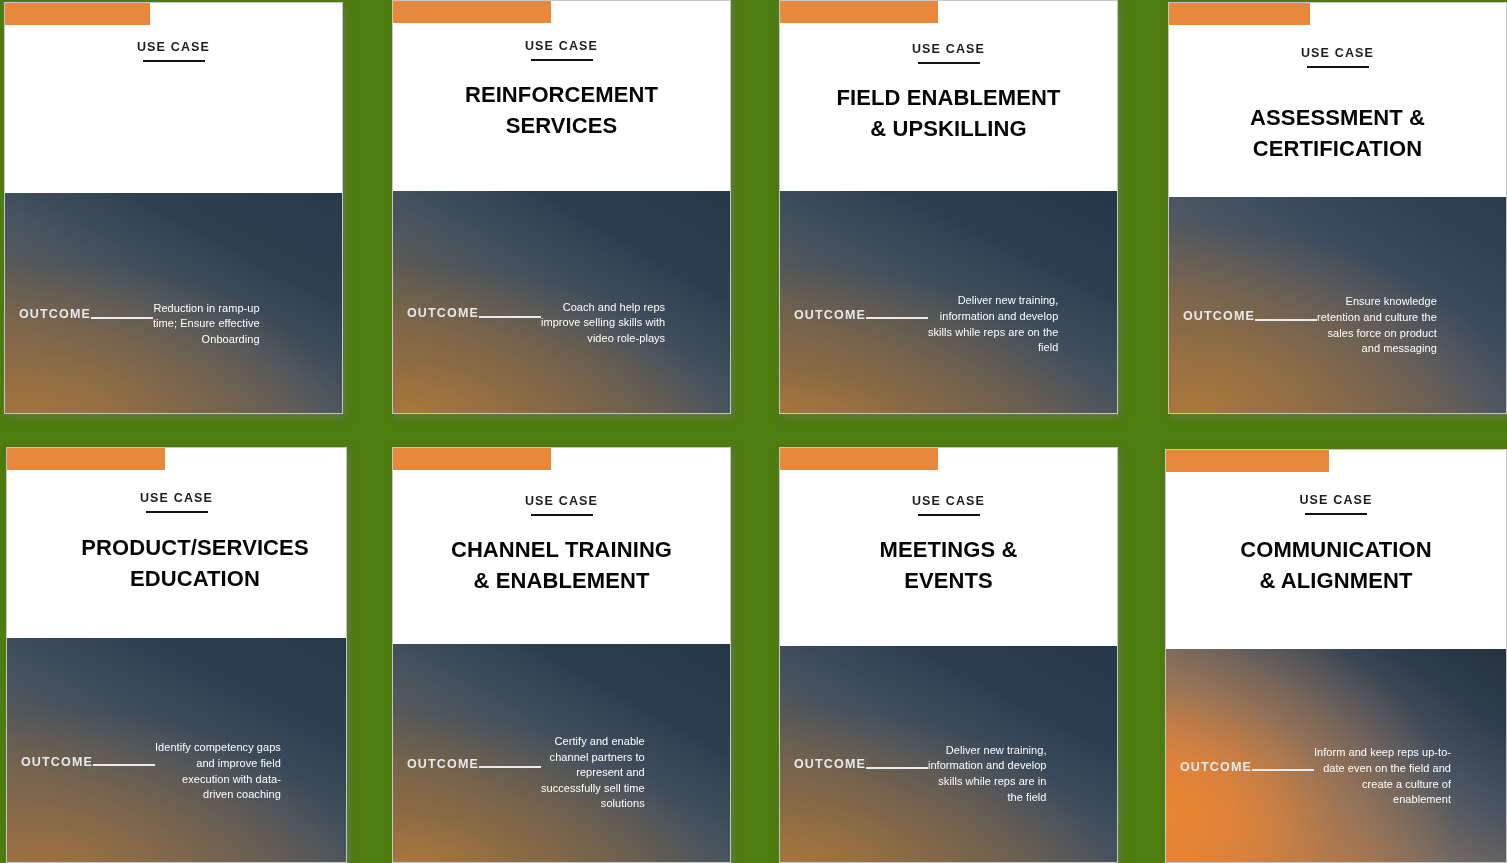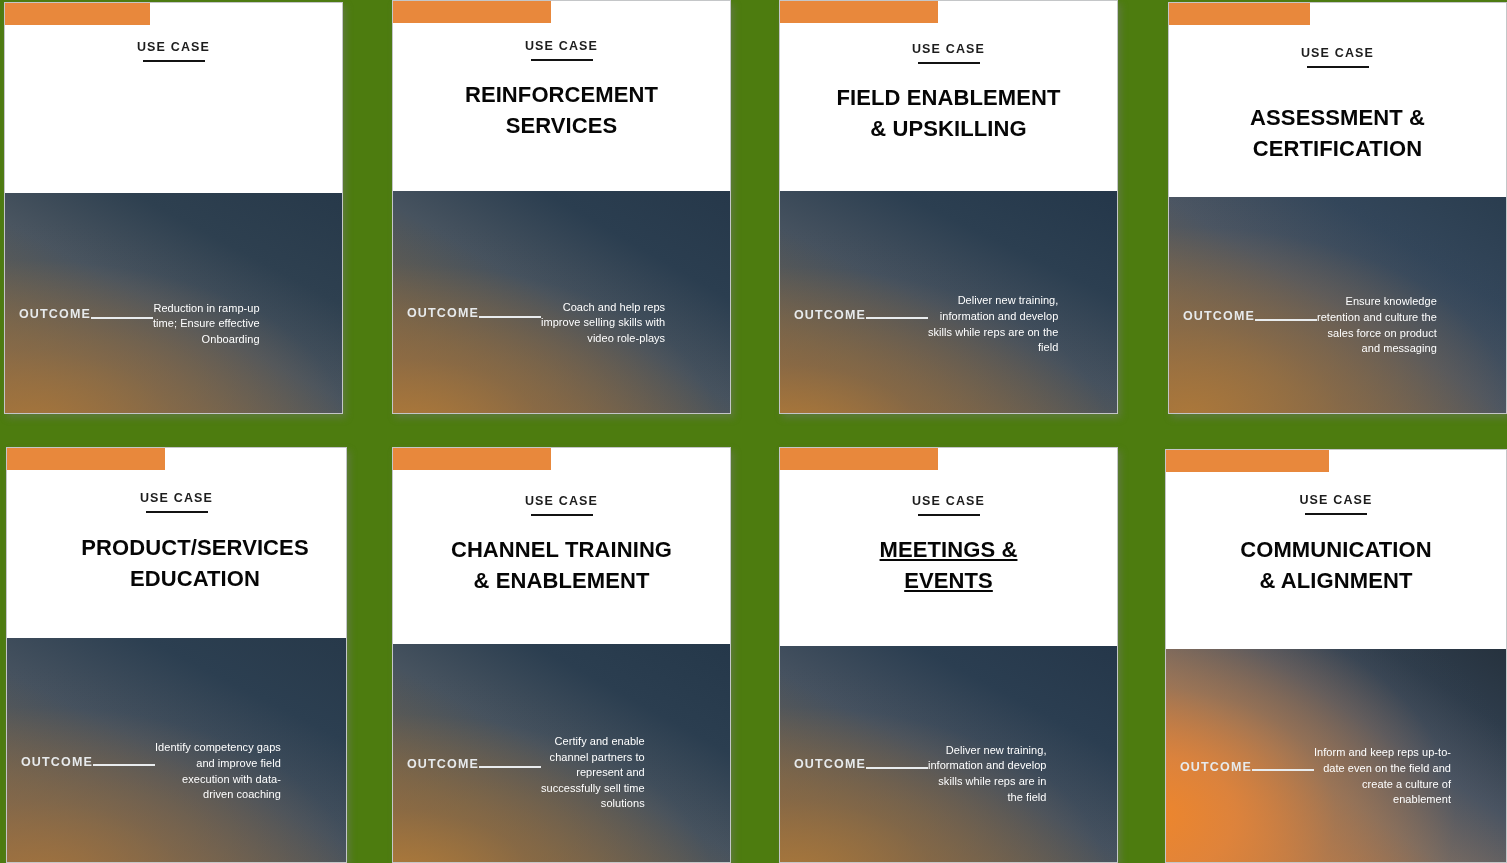--- a/index.html
+++ b/index.html
@@ -278,21 +278,21 @@
 successfully sell time
 solutions</div>
     </div>
   </div>
 
   <div class="card" style="left:779px; top:447px; width:339px; height:416px;">
     <div class="accent-bar" style="width:158px;"></div>
     <div class="card-top" style="height:198px; padding-top:47px;">
       <div class="eyebrow">USE CASE</div>
       <div class="eyebrow-rule"></div>
-      <div class="card-title" style="margin-top:18px;text-decoration:underline;">MEETINGS &amp;
+      <div class="card-title" style="margin-top:18px;">MEETINGS &amp;
 EVENTS</div>
     </div>
     <div class="card-bottom grad-g" style="padding-top:21px;">
       <div class="eyebrow-light">OUTCOME</div>
       <div class="eyebrow-rule-light"></div>
       <div class="outcome-text" style="margin-top:19px;">Deliver new training,
 information and develop
 skills while reps are in
 the field</div>
     </div>

